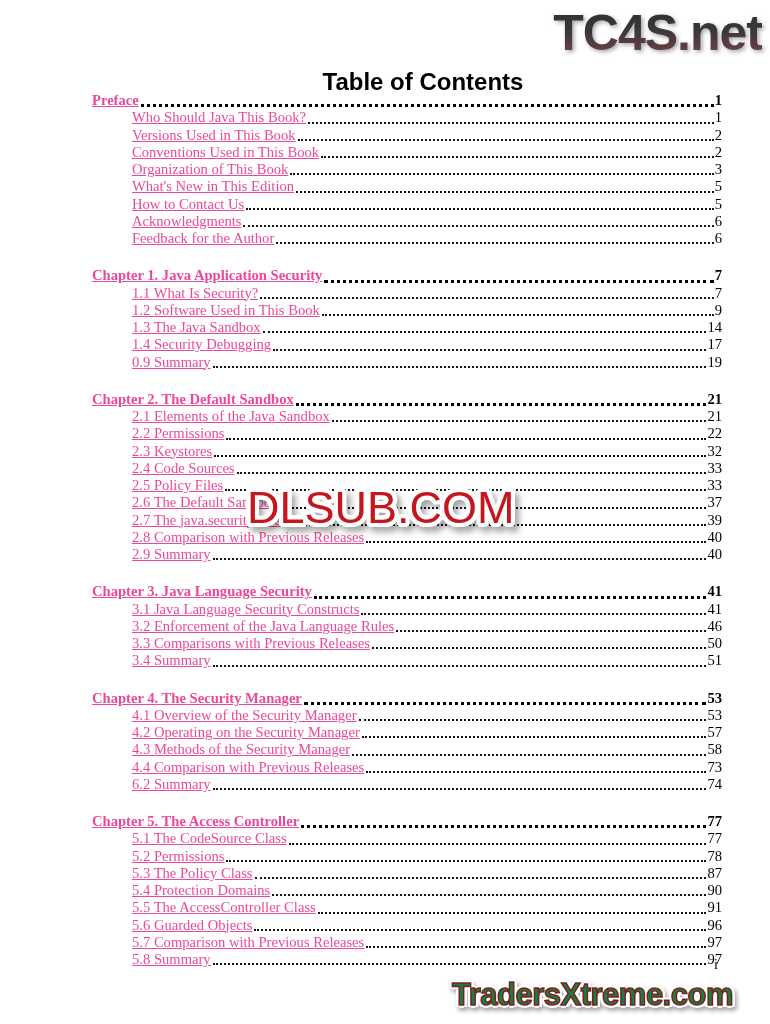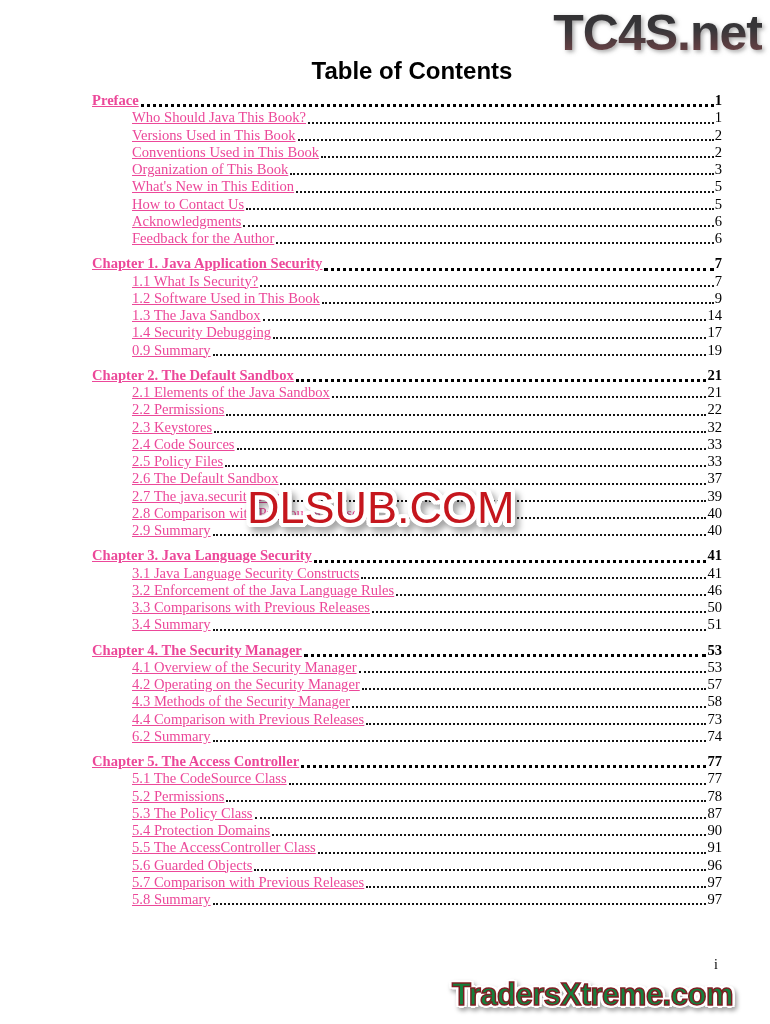--- a/index.html
+++ b/index.html
@@ -14,21 +14,21 @@
         -webkit-background-clip:text;background-clip:text;color:transparent;
         filter:drop-shadow(2px 2px 2px rgba(80,80,80,.5));}
 
   
   .title{position:absolute;top:52px;left:92px;width:630px;text-align:center;
          font-family:"Liberation Sans",sans-serif;font-weight:bold;font-size:24px;}
 
   
   .toc{position:absolute;top:92px;left:92px;width:630px;
        font-size:14.6px;line-height:17.25px;}
-  .toc-section + .toc-section{margin-top:8px;}
+  .toc-section + .toc-section{margin-top:20px;}
   .toc-row{display:flex;align-items:baseline;}
   .toc-row.item{padding-left:40px;}
   .toc-row.heading{font-weight:bold;}
   .toc-link{color:#ec4899;text-decoration:underline;white-space:nowrap;cursor:pointer;}
   .dots{flex:1;align-self:flex-end;margin:0 1px 3px 2px;border-bottom:2px dotted #141414;}
   .heading .dots{border-bottom:3px dotted #000;margin-bottom:2px;}
   .pg{white-space:nowrap;}
 
   
   .watermark{position:absolute;left:247px;top:482px;z-index:5;
@@ -53,21 +53,21 @@
              -3px 0 0 #fff, 3px 0 0 #fff, 0 -3px 0 #fff, 0 3px 0 #fff,
              -2px -2px 0 #fff, 2px -2px 0 #fff, -2px 2px 0 #fff, 2px 2px 0 #fff,
              -3px 2px 0 #fff, 3px 2px 0 #fff, -3px -2px 0 #fff, 3px -2px 0 #fff;
            filter:drop-shadow(2px 3px 2px rgba(0,0,0,.35));}
 </style>
 </head>
 <body>
 
 <div class="tc4s">TC4S.net</div>
 
-<h1 class="title" style="margin:5px;">Table of Contents</h1>
+<h1 class="title" style="margin:16px;">Table of Contents</h1>
 
 <div class="toc">
     <div class="toc-section">
       <div class="toc-row heading">
         <a class="toc-link">Preface</a>
         <span class="dots"></span>
         <span class="pg">1</span>
       </div>
       <div class="toc-row item">
         <a class="toc-link">Who Should Java This Book?</a>

